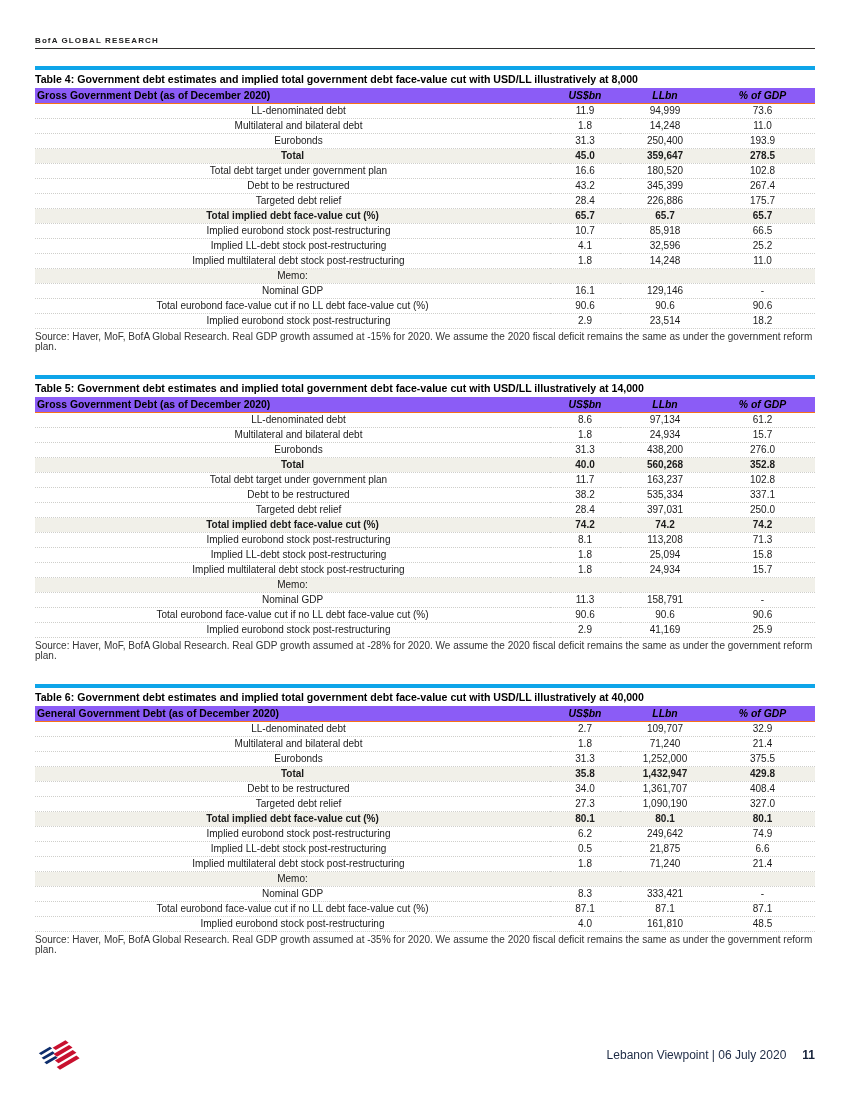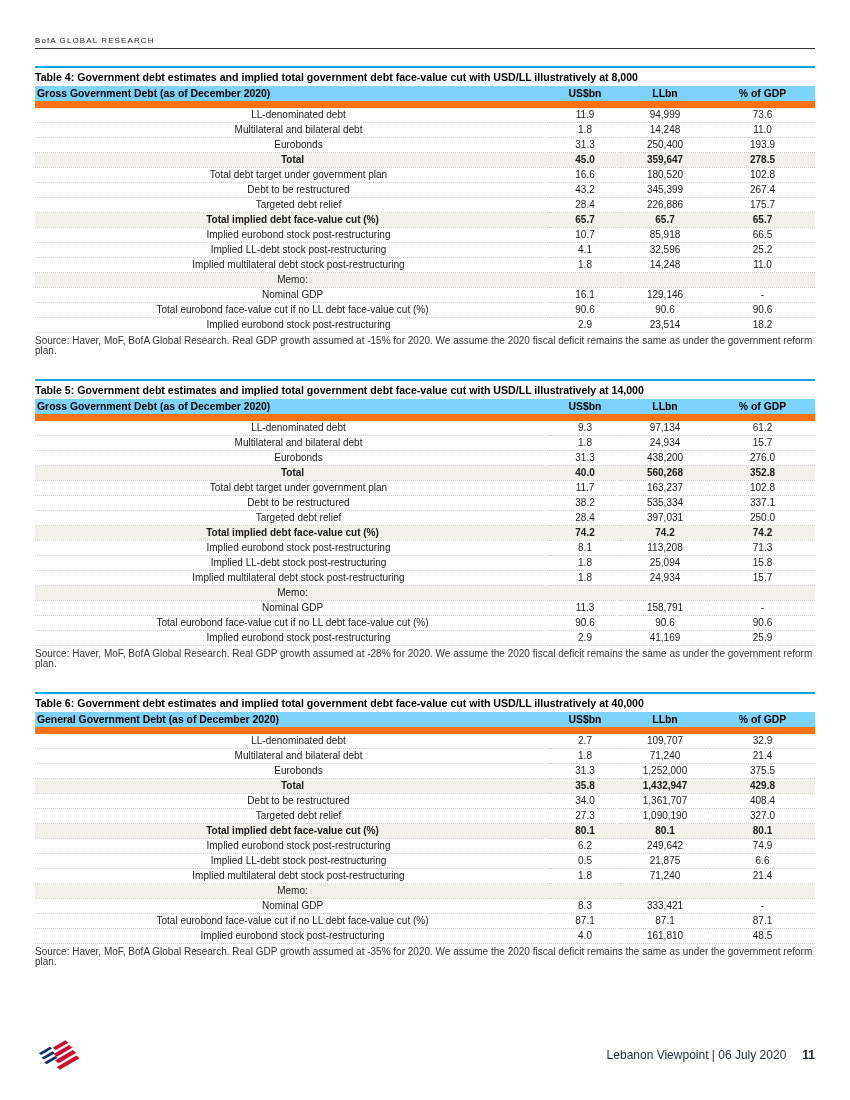--- a/index.html
+++ b/index.html
@@ -2,37 +2,37 @@
 <html><head>
 <meta charset="utf-8">
 <style>
   html,body { margin:0; padding:0; background:#ffffff; }
   .page {
     position:relative; width:850px; height:1100px; background:#ffffff;
     font-family:"Liberation Sans", sans-serif; color:#1a1a1a; overflow:hidden;
   }
   .content { position:absolute; left:35px; top:36px; width:780px; }
 
-  .brand { font-size:8px; font-weight:400; letter-spacing:1.1px; color:#222; }
+  .brand { font-size:8px; font-weight:700; letter-spacing:1.1px; color:#222; }
   .brand-rule { border:none; border-top:1.5px solid #35312f; margin:3px 0 0 0; }
 
   .table-block { margin-top:17px; margin-bottom:23px; }
   .tbl-title {
-    border-top:2px solid #0ea5e9; font-weight:bold; font-size:10.6px;
+    border-top:4px solid #0ea5e9; font-weight:bold; font-size:10.6px;
     padding:3px 0 3px 0; line-height:12px; color:#000;
   }
   table.data { width:100%; border-collapse:collapse; table-layout:fixed; }
   col.c-lab { width:auto; } col.c-v1 { width:70px; } col.c-v2 { width:90px; } col.c-v3 { width:105px; }
 
   tr.hdr th {
-    background:#7dd3fc; border-bottom:7px solid #f97316;
+    background:#8b5cf6; border-bottom:1px solid #f97316;
     font-size:10.4px; font-weight:bold; line-height:15px; padding:0; color:#000;
   }
   tr.hdr th.c-label { text-align:left; padding-left:2px; }
-  tr.hdr th.c-val { text-align:center; }
+  tr.hdr th.c-val { text-align:center;font-style:italic; }
 
   tr.row { border-bottom:1px dotted #cfcfcb; }
   tr.row td { font-size:10px; line-height:14px; padding:0; white-space:nowrap; overflow:hidden; }
   td.c-label { text-align:center; padding-left:3px; }
   td.c-val { text-align:center; }
   tr.r-indent td.c-label { padding-left:12px; }
   tr.r-total { background:#f1f0e9; font-weight:bold;border-radius:6px; }
   tr.r-memo { background:#f1f0e9; }
 
   .tbl-source { font-size:10px; color:#333; line-height:10px; padding-top:3px; }
@@ -179,21 +179,21 @@
           <tr class="hdr">
             <th class="c-label">Gross Government Debt (as of December 2020)</th>
             <th class="c-val">US$bn</th>
             <th class="c-val">LLbn</th>
             <th class="c-val">% of GDP</th>
           </tr>
         </thead>
         <tbody>
             <tr class="row r-indent">
               <td class="c-label">LL-denominated debt</td>
-              <td class="c-val">9.3</td>
+              <td class="c-val">8.6</td>
               <td class="c-val">97,134</td>
               <td class="c-val">61.2</td>
             </tr>
             <tr class="row r-indent">
               <td class="c-label">Multilateral and bilateral debt</td>
               <td class="c-val">1.8</td>
               <td class="c-val">24,934</td>
               <td class="c-val">15.7</td>
             </tr>
             <tr class="row r-indent">

